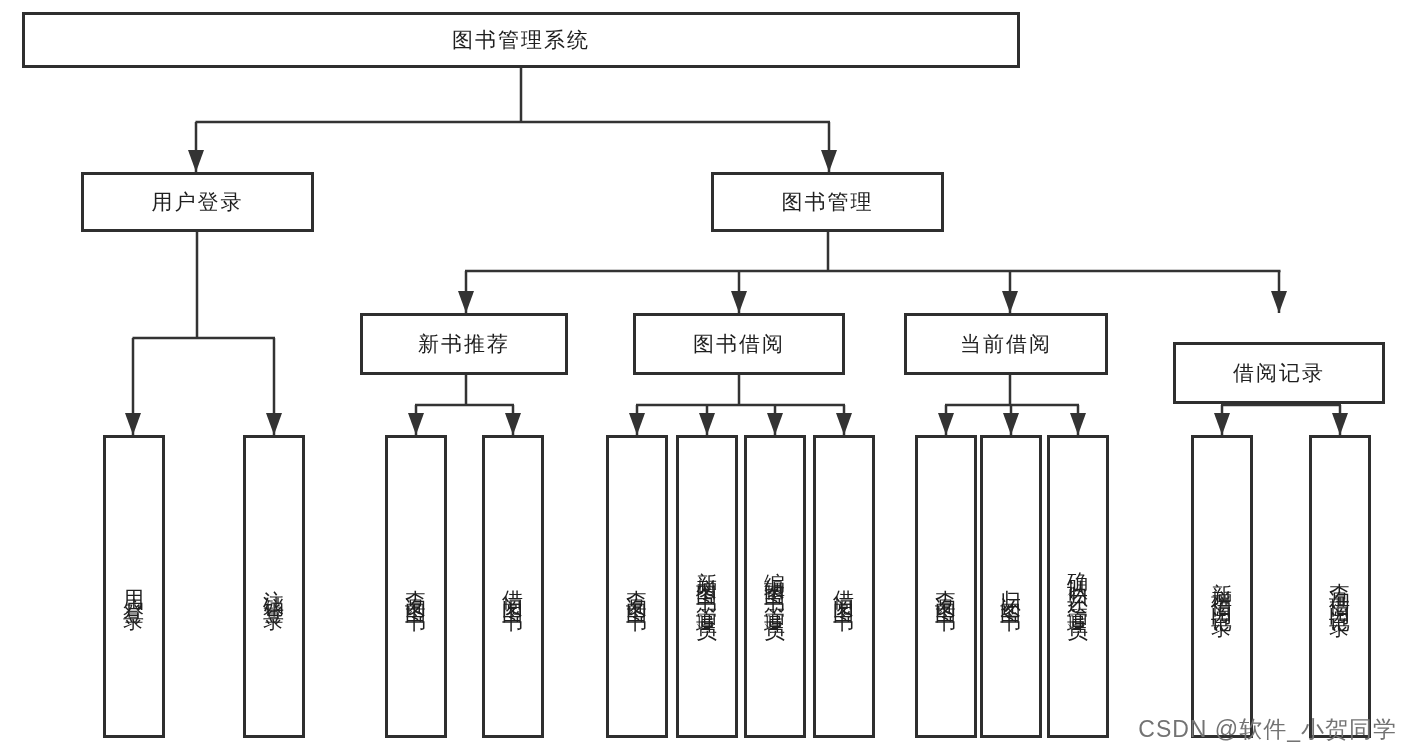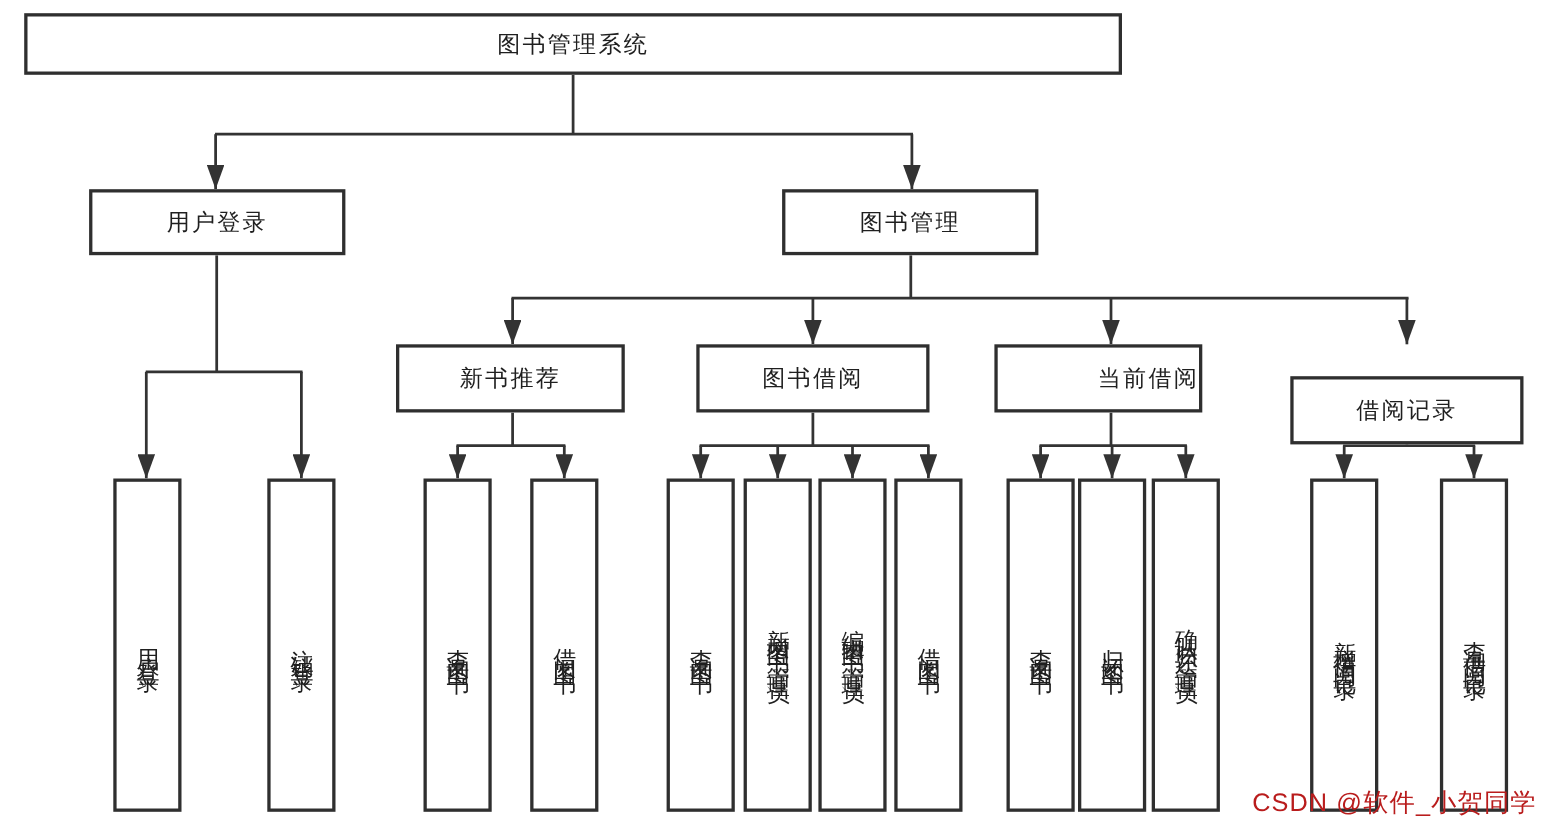--- a/index.html
+++ b/index.html
@@ -45,21 +45,21 @@
     letter-spacing: 7px;
     line-height: 1;
     white-space: nowrap;
   }
   .watermark {
     position: absolute;
     right: 8px;
     bottom: 2px;
     font-size: 23px;
     letter-spacing: 1px;
-    color: #b91c1c;
+    color: #737373;
     z-index: 5;
     white-space: nowrap;
   }
 </style>
 </head>
 <body>
 
 <div class="canvas">
 
   <svg class="connectors" viewBox="0 0 1405 747" xmlns="http://www.w3.org/2000/svg">
@@ -115,21 +115,21 @@
   <div class="box" style="left:711px; top:172px; width:233px; height:60px;">
     <span class="hlabel">图书管理</span>
   </div>
 
   <div class="box" style="left:360px; top:313px; width:208px; height:62px;">
     <span class="hlabel">新书推荐</span>
   </div>
   <div class="box" style="left:633px; top:313px; width:212px; height:62px;text-align:center;">
     <span class="hlabel">图书借阅</span>
   </div>
-  <div class="box" style="left:904px; top:313px; width:189px; height:62px;justify-content:flex-end;">
+  <div class="box" style="left:904px; top:313px; width:204px; height:62px;">
     <span class="hlabel">当前借阅</span>
   </div>
   <div class="box" style="left:1173px; top:313px; width:212px; height:62px;margin-top:29px;">
     <span class="hlabel">借阅记录</span>
   </div>
 
   <div class="box leaf" style="left:103px; top:435px; width:62px; height:303px;">
     <span class="vlabel">用户登录</span>
   </div>
   <div class="box leaf" style="left:243px; top:435px; width:62px; height:303px;">

